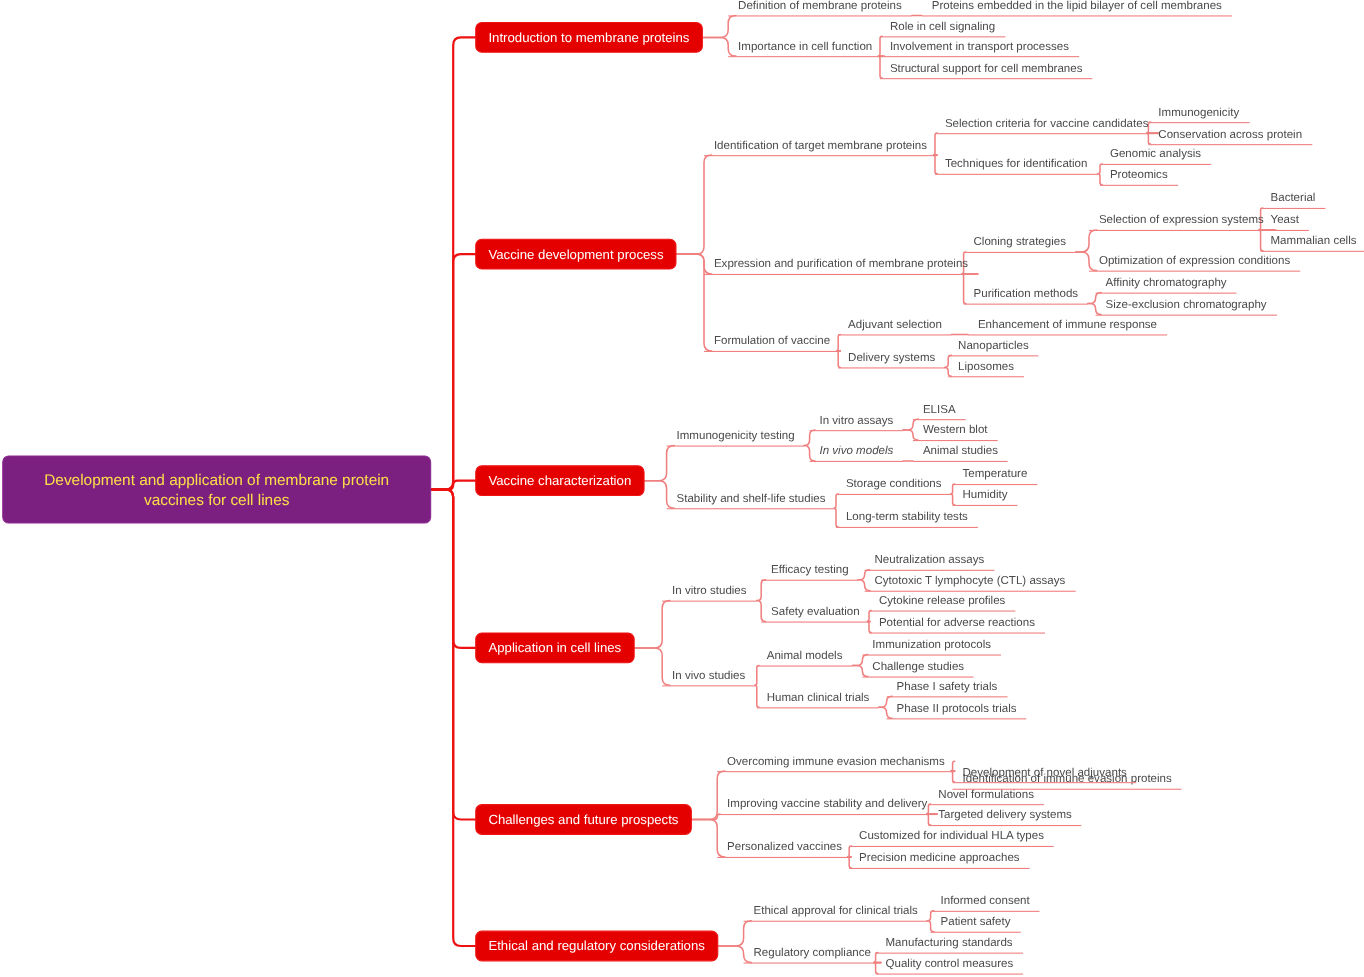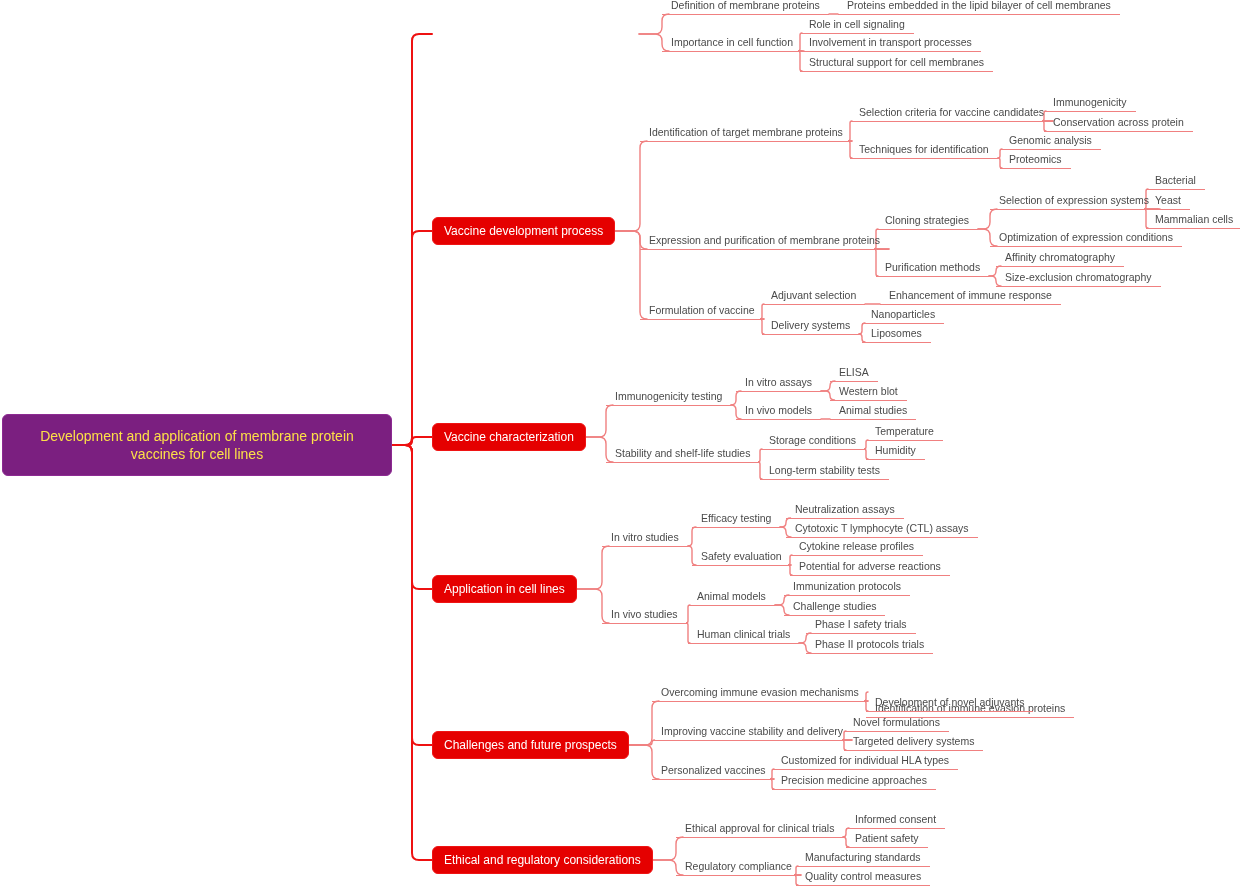--- a/index.html
+++ b/index.html
@@ -90,20 +90,21 @@
       <path d="M 774 779 L 770 779 Q 772 779 772 781 L 772 787 Q 772 789 774 789" fill="none" stroke="#f08080" stroke-width="1.4" stroke-linecap="round"></path>
       <path d="M 392 445 L 405 445 Q 412 445 412 452 L 412 853 Q 412 860 419 860 L 432 860" fill="none" stroke="#ee1111" stroke-width="2" stroke-linecap="round"></path>
       <path d="M 653 860 L 669 860 Q 676 860 676 853 L 676 844 Q 676 837 683 837" fill="none" stroke="#f08080" stroke-width="1.4" stroke-linecap="round"></path>
       <path d="M 843 837 L 843 837 Q 846 837 846 834 L 846 831 Q 846 828 849 828" fill="none" stroke="#f08080" stroke-width="1.4" stroke-linecap="round"></path>
       <path d="M 843 837 L 843 837 Q 846 837 846 840 L 846 844 Q 846 847 849 847" fill="none" stroke="#f08080" stroke-width="1.4" stroke-linecap="round"></path>
       <path d="M 653 860 L 669 860 Q 676 860 676 867 L 676 868 Q 676 875 683 875" fill="none" stroke="#f08080" stroke-width="1.4" stroke-linecap="round"></path>
       <path d="M 801 875 L 794 875 Q 796 875 796 873 L 796 868 Q 796 866 798 866" fill="none" stroke="#f08080" stroke-width="1.4" stroke-linecap="round"></path>
       <path d="M 801 875 L 794 875 Q 796 875 796 877 L 796 883 Q 796 885 798 885" fill="none" stroke="#f08080" stroke-width="1.4" stroke-linecap="round"></path>
     </svg>
 <div class="root-box" style="left: 2px; top: 414px; width: 390px; height: 62px;">Development and application of membrane protein vaccines for cell lines</div>
+    <div class="topic-box" style="left: 432px; top: 34px;">Introduction to membrane proteins</div>
     <div class="leaf" style="left: 662px; top: -2px;">Definition of membrane proteins</div>
     <div class="leaf" style="left: 838px; top: -2px;">Proteins embedded in the lipid bilayer of cell membranes</div>
     <div class="leaf" style="left: 662px; top: 35px;">Importance in cell function</div>
     <div class="leaf" style="left: 800px; top: 17px;">Role in cell signaling</div>
     <div class="leaf" style="left: 800px; top: 35px;">Involvement in transport processes</div>
     <div class="leaf" style="left: 800px; top: 55px;">Structural support for cell membranes</div>
     <div class="topic-box" style="left: 432px; top: 231px;">Vaccine development process</div>
     <div class="leaf" style="left: 640px; top: 125px;">Identification of target membrane proteins</div>
     <div class="leaf" style="left: 850px; top: 105px;">Selection criteria for vaccine candidates</div>
     <div class="leaf" style="left: 1044px; top: 95px;">Immunogenicity</div>
@@ -125,21 +126,21 @@
     <div class="leaf" style="left: 762px; top: 288px;">Adjuvant selection</div>
     <div class="leaf" style="left: 880px; top: 288px;">Enhancement of immune response</div>
     <div class="leaf" style="left: 762px; top: 318px;">Delivery systems</div>
     <div class="leaf" style="left: 862px; top: 307px;">Nanoparticles</div>
     <div class="leaf" style="left: 862px; top: 326px;">Liposomes</div>
     <div class="topic-box" style="left: 432px; top: 437px;">Vaccine characterization</div>
     <div class="leaf" style="left: 606px; top: 389px;">Immunogenicity testing</div>
     <div class="leaf" style="left: 736px; top: 375px;">In vitro assays</div>
     <div class="leaf" style="left: 830px; top: 365px;">ELISA</div>
     <div class="leaf" style="left: 830px; top: 384px;">Western blot</div>
-    <div class="leaf" style="left: 736px; top: 403px;">In vivo models</div>
+    <div class="leaf" style="left: 736px; top: 403px; font-style: italic;">In vivo models</div>
     <div class="leaf" style="left: 830px; top: 403px;">Animal studies</div>
     <div class="leaf" style="left: 606px; top: 446px;">Stability and shelf-life studies</div>
     <div class="leaf" style="left: 760px; top: 433px;">Storage conditions</div>
     <div class="leaf" style="left: 866px; top: 424px;">Temperature</div>
     <div class="leaf" style="left: 866px; top: 443px;">Humidity</div>
     <div class="leaf" style="left: 760px; top: 463px;">Long-term stability tests</div>
     <div class="topic-box" style="left: 432px; top: 589px;">Application in cell lines</div>
     <div class="leaf" style="left: 602px; top: 530px;">In vitro studies</div>
     <div class="leaf" style="left: 692px; top: 511px;">Efficacy testing</div>
     <div class="leaf" style="left: 786px; top: 502px;">Neutralization assays</div>

